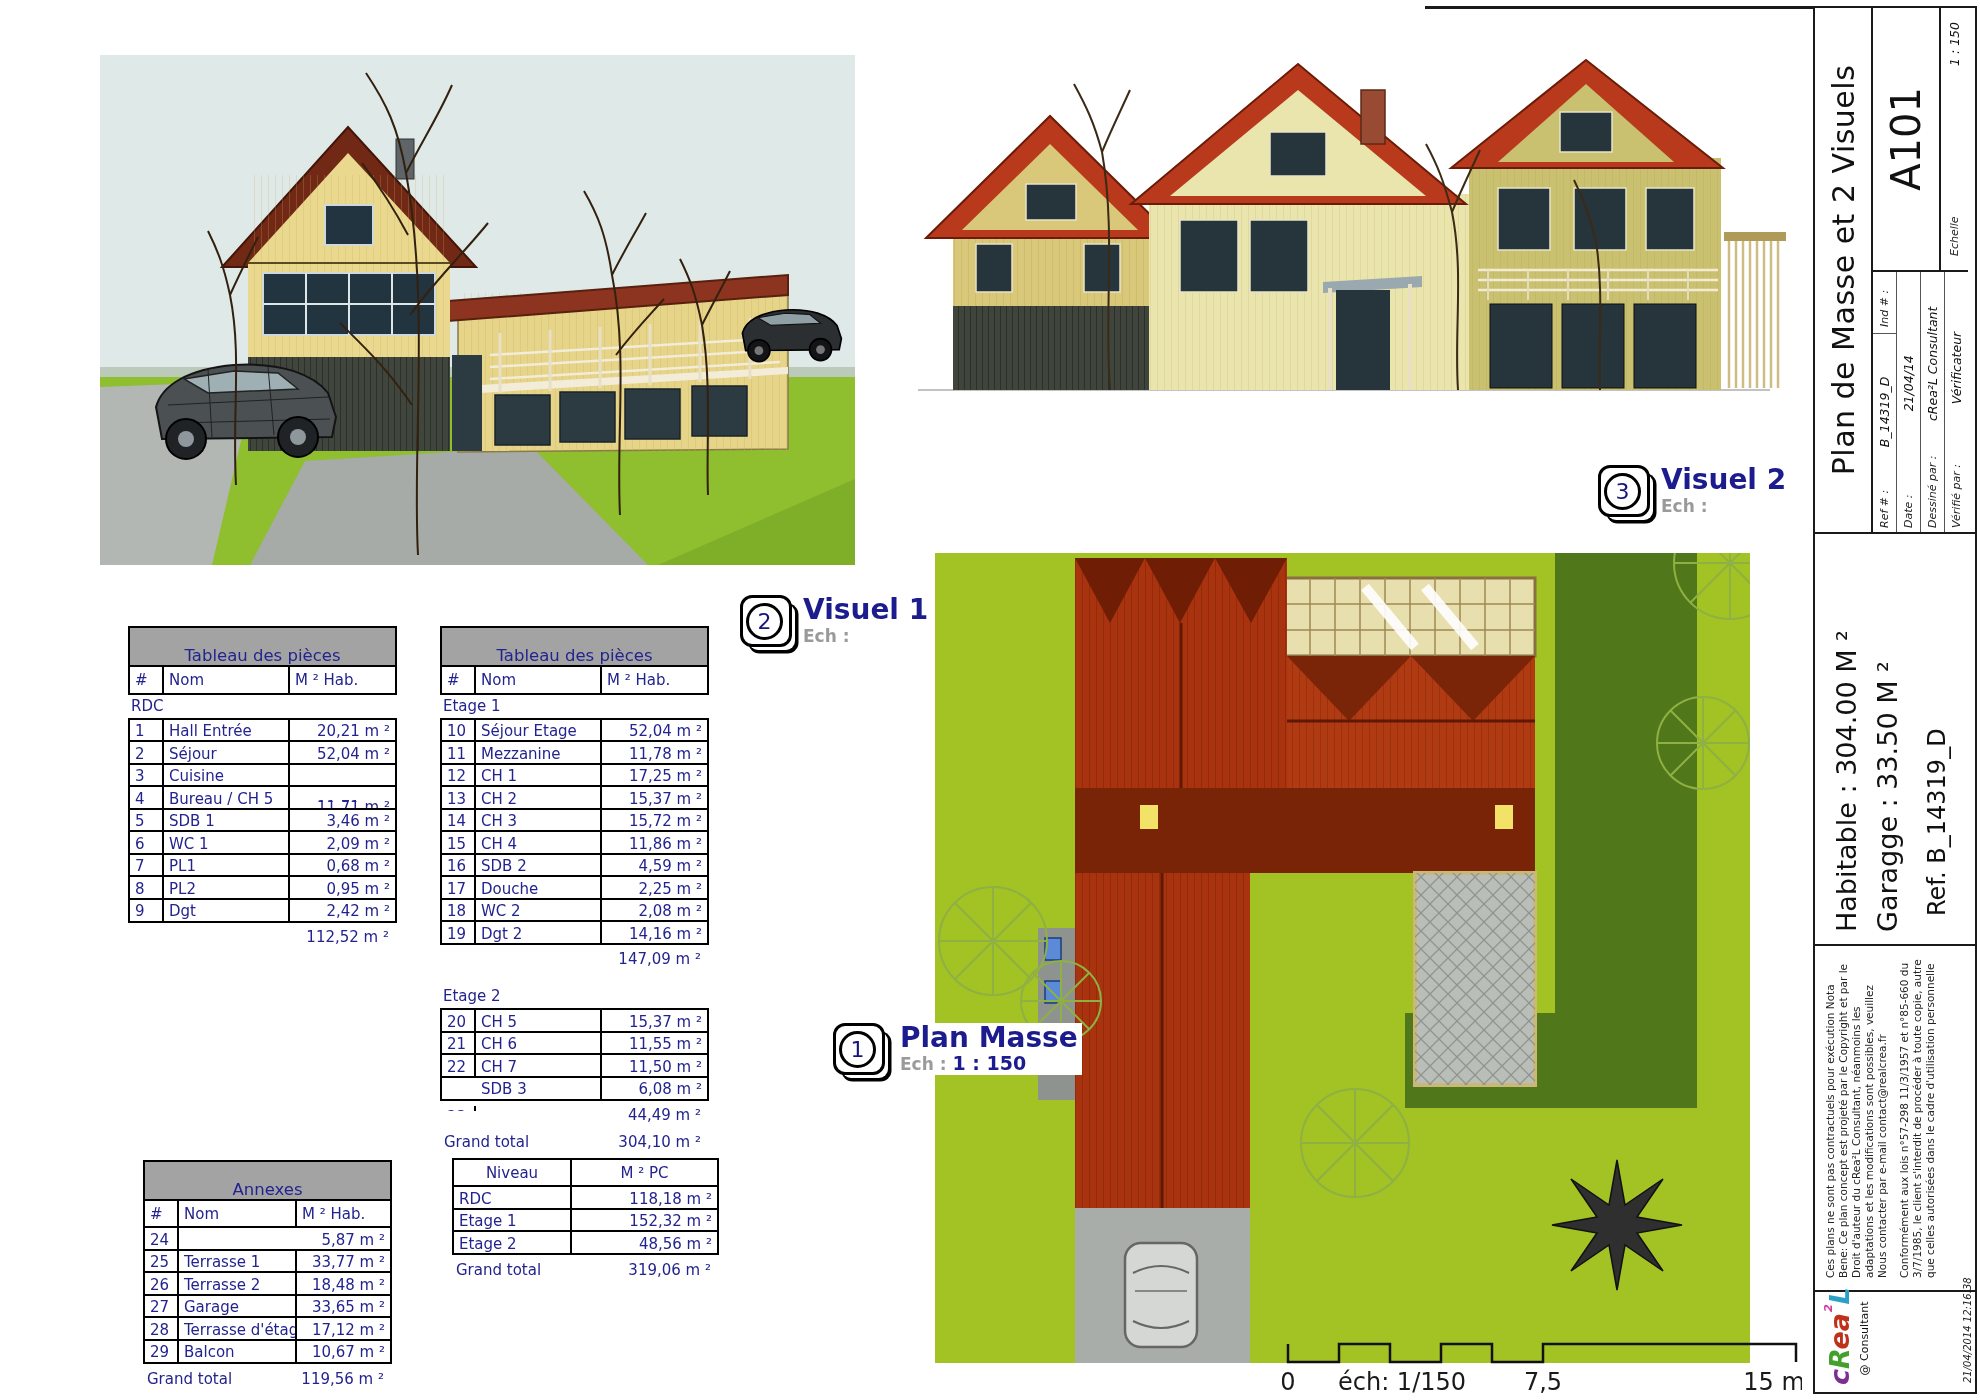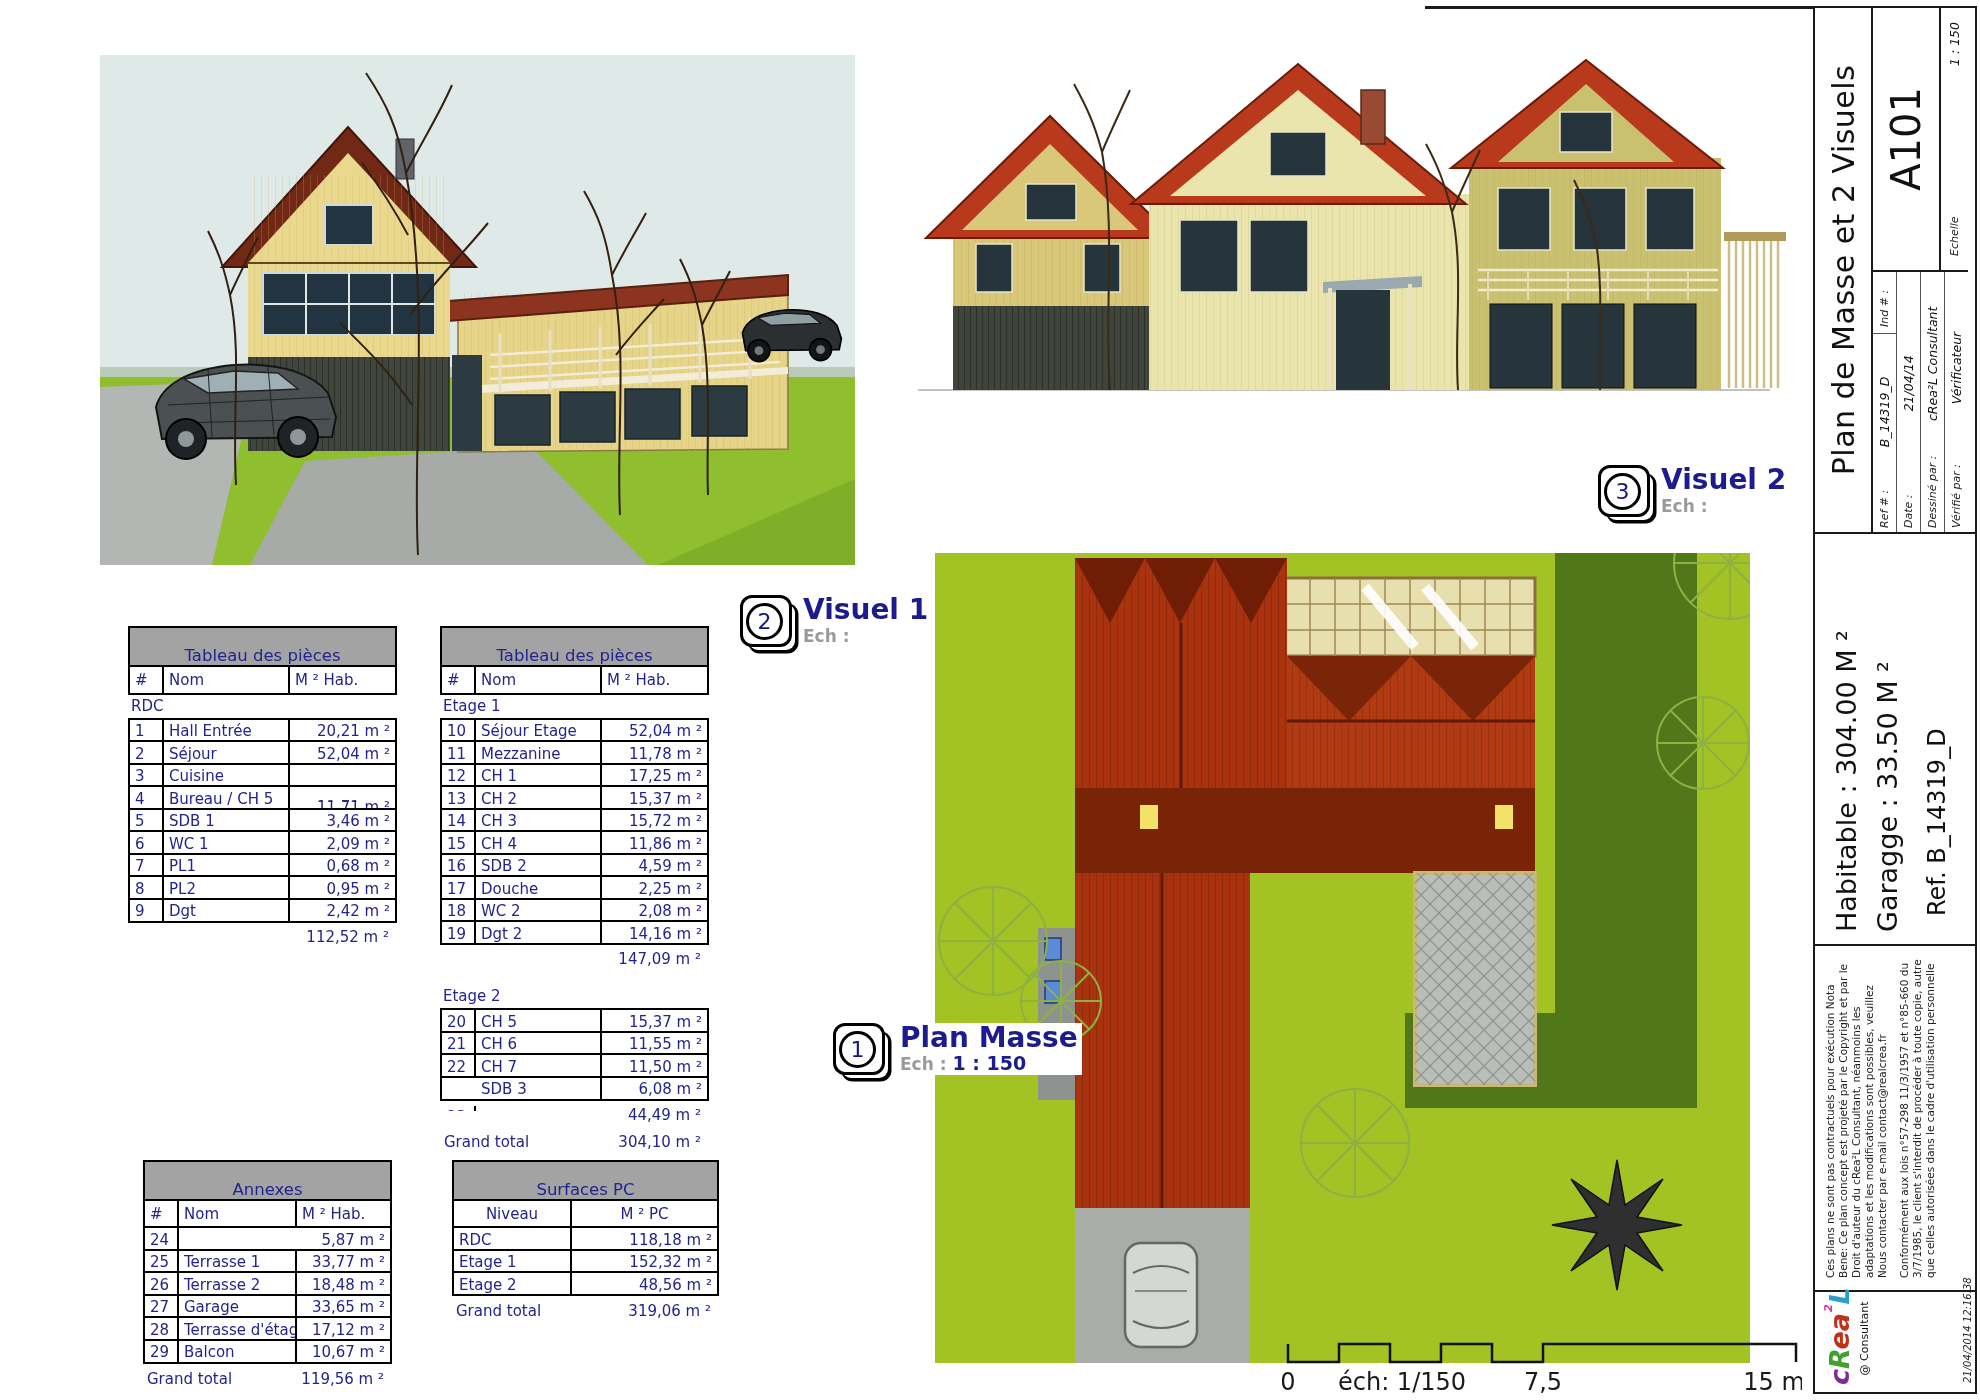--- a/index.html
+++ b/index.html
@@ -558,23 +558,20 @@
       <span class="td" style="width: 118px;">Balcon</span>
       <span class="td" style="width: 88px;">10,67 m ²</span>
     </div>
     <div class="tt-grand">
       <span class="gt-label">Grand total</span>
       <span class="gt-value">119,56 m ²</span>
     </div>
   </div>
 
 <div class="dtable tbl-surfaces" id="tbl-surfaces" style="left:452px;top:1160px;width:267px">
-    <div class="tt-title">
-      <span class="">Surfaces PC</span>
-    </div>
     <div class="tt-head">
       <span class="th" style="width: 118px;">Niveau</span>
       <span class="th" style="width: 142px;">M ² PC</span>
     </div>
     <div class="tt-row">
       <span class="td" style="width: 118px;">RDC</span>
       <span class="td" style="width: 142px;">118,18 m ²</span>
     </div>
     <div class="tt-row">
       <span class="td" style="width: 118px;">Etage 1</span>

